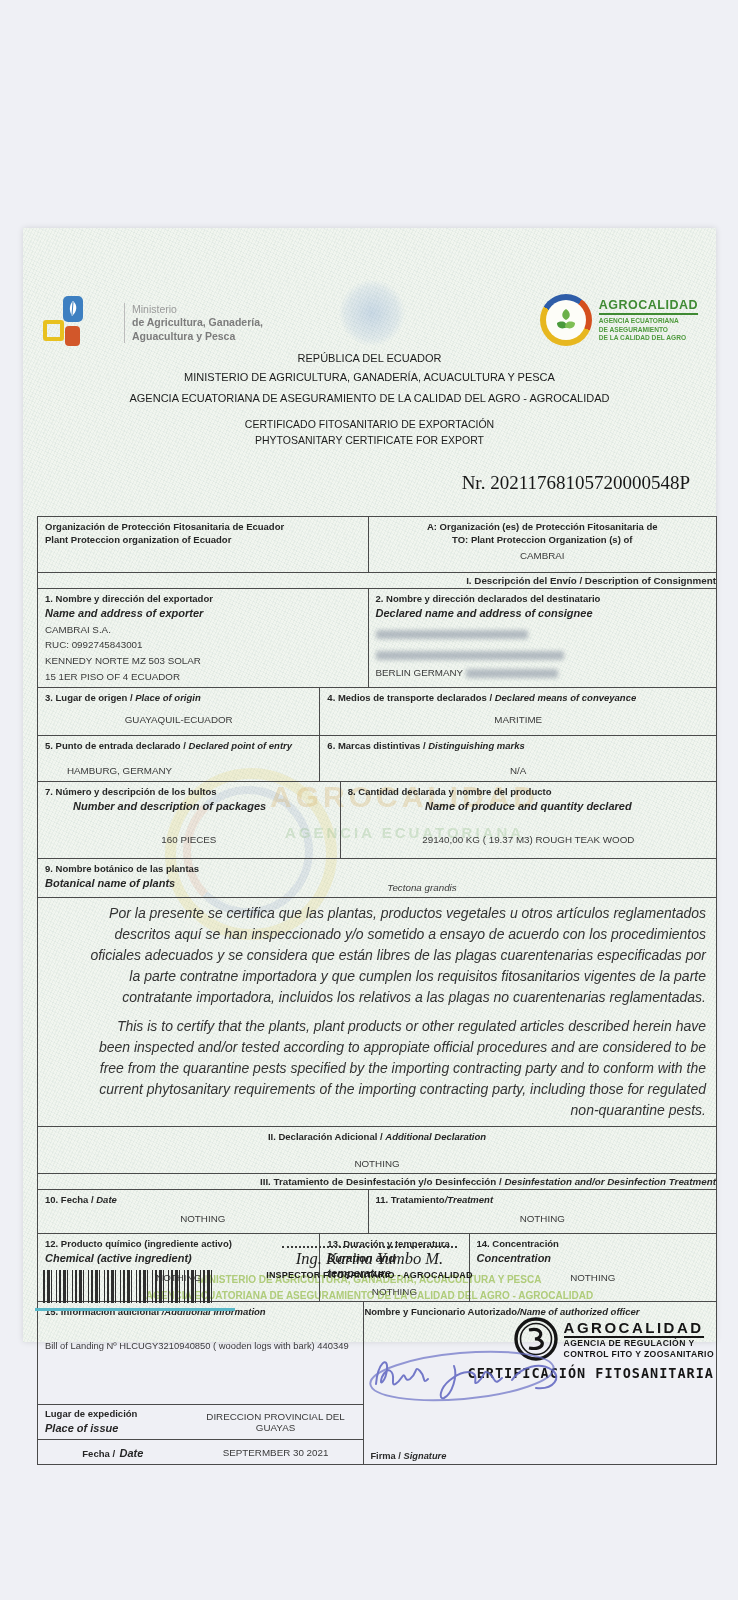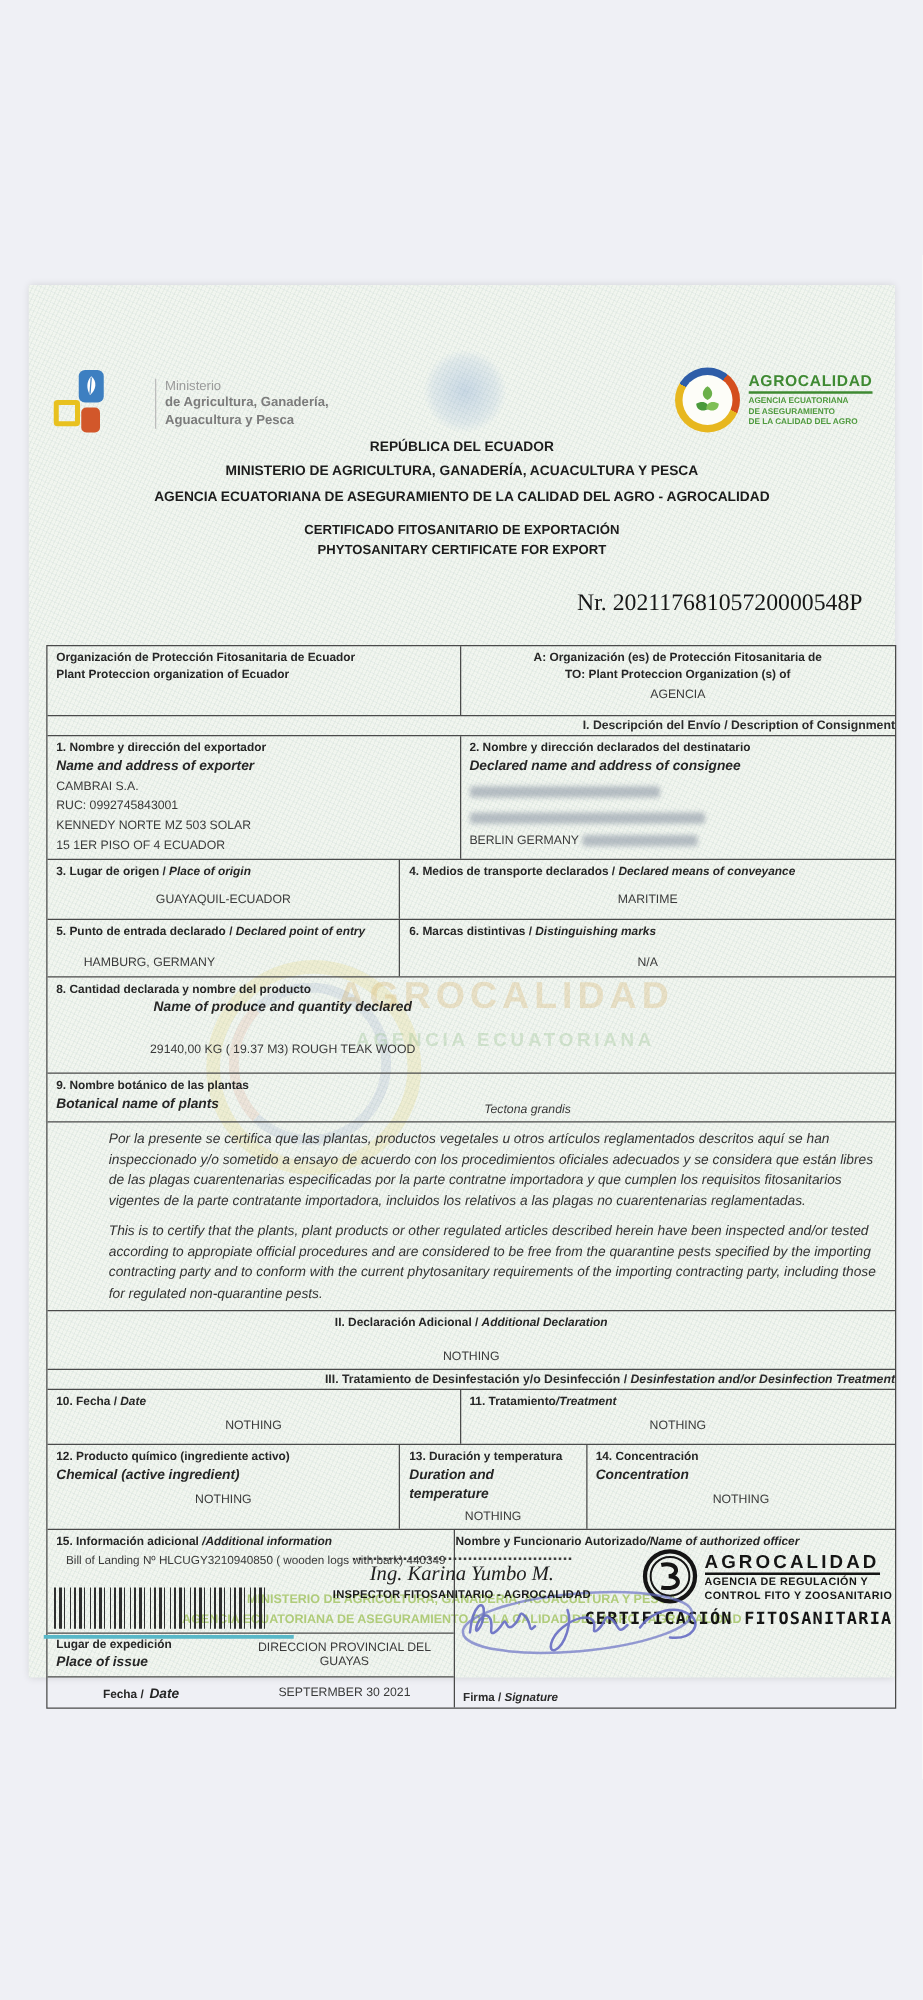--- a/index.html
+++ b/index.html
@@ -35,42 +35,42 @@
   .minlogo-txt .b{color:#7c7c7c;font-weight:bold;}
   .agrologo{display:flex;align-items:center;gap:7px;}
   .agrologo-icon{width:52px;height:52px;border-radius:50%;flex:0 0 auto;position:relative;
       background:conic-gradient(from 200deg,#e7b71f 0 28%,#2e5da8 28% 55%,#d44f1e 55% 76%,#e7b71f 76% 100%);}
   .agrologo-icon .inner{position:absolute;left:6px;top:6px;width:40px;height:40px;border-radius:50%;background:#fdfdf8;
       display:flex;align-items:center;justify-content:center;}
   .agrologo-txt{font-size:6.6px;line-height:1.25;color:#4f9a3e;font-weight:bold;}
   .agrologo-title{font-size:12.5px;font-weight:bold;color:#3f8a33;letter-spacing:.5px;border-bottom:2px solid #3f8a33;
       margin-bottom:2px;display:inline-block;}
   
-  .titles{position:absolute;left:0;top:124px;width:100%;text-align:center;font-weight:bold;color:#1c1c1c;}
+  .titles{position:absolute;left:0;top:124px;width:100%;text-align:center;font-weight:normal;color:#1c1c1c;}
   .titles .t1{font-size:11px;margin-bottom:7px;}
   .titles .t2{font-size:11px;margin-bottom:9px;}
   .titles .t3{font-size:11px;margin-bottom:14px;}
   .titles .t4{font-size:10.5px;margin-bottom:4px;}
   .titles .t5{font-size:10.5px;}
   .nr{position:absolute;right:26px;top:244px;font-family:"Liberation Serif",serif;font-size:19px;color:#171717;}
   
   .tbl{position:absolute;left:14px;top:288px;width:678px;border:1.5px solid #4a4a4a;background:transparent;z-index:2;}
   .row{display:flex;border-bottom:1px solid #4a4a4a;box-sizing:border-box;}
   .row:last-child{border-bottom:none;}
   .cell{box-sizing:border-box;padding:4px 7px;position:relative;}
   .cell+.cell{border-left:1px solid #4a4a4a;}
   .lab{font-size:9.5px;font-weight:bold;color:#262626;line-height:1.35;}
   .lab .it{font-style:italic;}
   .sub{font-size:11px;font-weight:bold;font-style:italic;color:#262626;line-height:1.35;}
   .val{font-size:9.8px;color:#3a3a3a;text-align:center;}
   .secbar{display:block;text-align:right;font-size:9.8px;font-weight:bold;padding:2px 0;border-bottom:1px solid #4a4a4a;}
   .secbar .it{font-style:italic;}
   .addr{font-size:9.8px;color:#3a3a3a;line-height:1.4;margin-top:2px;}
   .blurbar{display:inline-block;height:9px;background:#8e98a6;filter:blur(2px);opacity:.6;border-radius:2px;vertical-align:middle;}
-  .para{font-size:11px;font-style:italic;color:#333;text-align:left;line-height:1.5;margin-left:39px;}
+  .para{font-size:14px;font-style:italic;color:#333;text-align:right;line-height:1.5;margin-left:39px;}
   
   .h-orgrow{min-height:56px;}
   .h-r12{min-height:76px;}
   .h-r34{min-height:48px;}
   .h-r56{min-height:46px;}
   .h-r78{min-height:77px;}
   .h-r9{min-height:38px;}
   .h-cert{min-height:102px;}
   .h-s2{min-height:42px;}
   .h-r1011{min-height:44px;}
@@ -171,21 +171,21 @@
     <div class="tbl">
 
       <div class="row h-orgrow">
         <div class="cell w48">
           <div class="lab">Organización de Protección Fitosanitaria de Ecuador</div>
           <div class="lab">Plant Proteccion organization of Ecuador</div>
         </div>
         <div class="cell w52" style="text-align:center;">
           <div class="lab">A: Organización (es)  de Protección Fitosanitaria de</div>
           <div class="lab">TO: Plant Proteccion Organization (s) of</div>
-          <div class="val" style="margin-top:3px;">AGENCIA</div>
+          <div class="val" style="margin-top:3px;">CAMBRAI</div>
         </div>
       </div>
 
       <div class="secbar">I. Descripción del Envío / Description of Consignment</div>
 
       <div class="row h-r12">
         <div class="cell w48">
           <div class="lab">1. Nombre y dirección del exportador</div>
           <div class="sub">Name and address of exporter</div>
           <div class="addr">CAMBRAI S.A.</div>
@@ -218,20 +218,25 @@
           <div class="lab"><span>5. Punto de entrada declarado /</span> <span class="it">Declared point of entry</span></div>
           <div class="val" style="margin-top:12px;text-align:left;padding-left:22px;">HAMBURG, GERMANY</div>
         </div>
         <div class="cell w59">
           <div class="lab"><span>6. Marcas distintivas /</span> <span class="it">Distinguishing marks</span></div>
           <div class="val" style="margin-top:12px;">N/A</div>
         </div>
       </div>
 
       <div class="row h-r78">
+        <div class="cell w445">
+          <div class="lab">7. Número y descripción de los bultos</div>
+          <div class="sub" style="padding-left:28px;">Number and description of packages</div>
+          <div class="val" style="margin-top:20px;">160 PIECES</div>
+        </div>
         <div class="cell w555">
           <div class="lab">8. Cantidad declarada y nombre del producto</div>
           <div class="sub" style="text-align:center;">Name of produce and quantity declared</div>
           <div class="val" style="margin-top:20px;">29140,00 KG  ( 19.37 M3) ROUGH TEAK WOOD</div>
         </div>
       </div>
 
       <div class="row h-r9">
         <div class="cell" style="width:100%;">
           <div class="lab">9. Nombre botánico de las plantas</div>
@@ -282,21 +287,21 @@
           <div class="lab">14. Concentración</div>
           <div class="sub">Concentration</div>
           <div class="val" style="margin-top:6px;">NOTHING</div>
         </div>
       </div>
 
       <div class="row h-r15">
         <div class="r15L">
           <div class="r15a">
             <div class="lab"><span>15. Información adicional</span> <span class="it">/Additional information</span></div>
-            <div class="addr" style="margin-top:0;font-size:9.4px;text-align:right;">Bill of Landing Nº HLCUGY3210940850 ( wooden logs with bark) 440349</div>
+            <div class="addr" style="margin-top:20px;font-size:9.4px;">Bill of Landing Nº HLCUGY3210940850 ( wooden logs with bark) 440349</div>
           </div>
           <div class="r15b">
             <div class="l">
               <div class="lab">Lugar de expedición</div>
               <div class="sub">Place of issue</div>
             </div>
             <div class="r">
               <div class="val" style="width:170px;">DIRECCION PROVINCIAL DEL GUAYAS</div>
             </div>
           </div>

